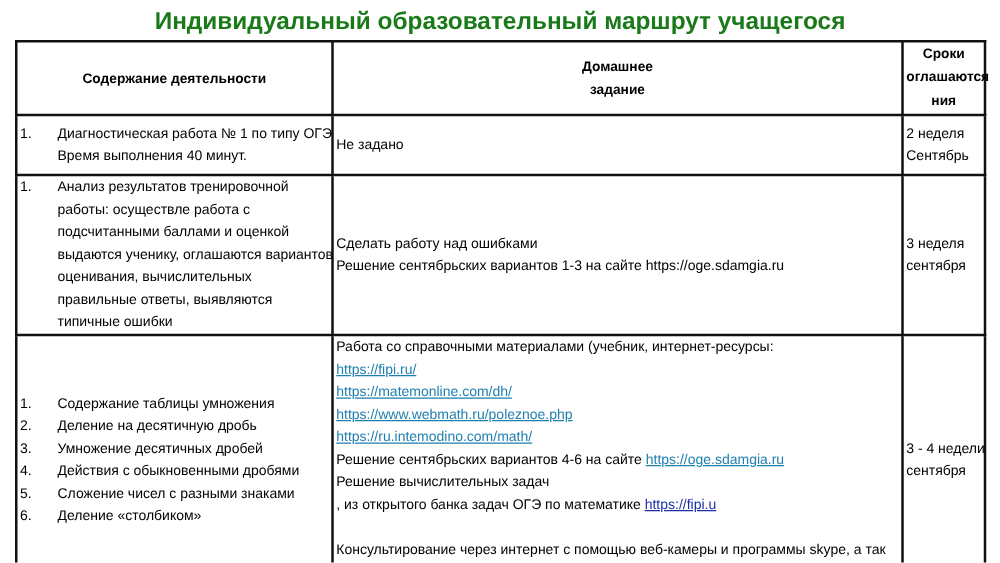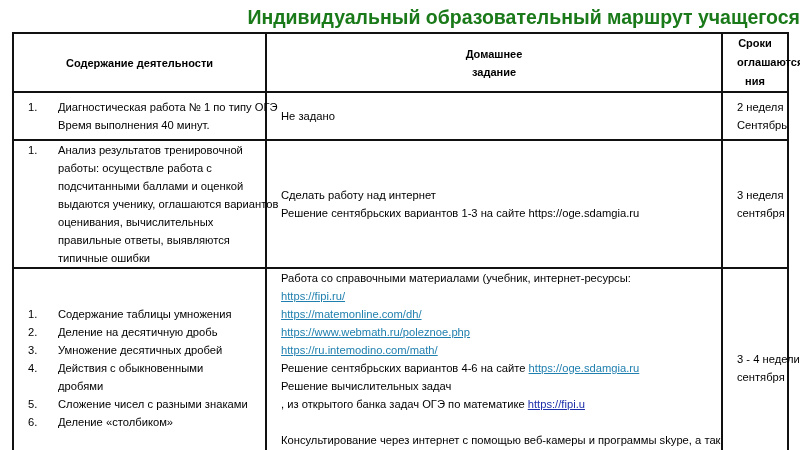--- a/index.html
+++ b/index.html
@@ -3,34 +3,34 @@
   <meta charset="utf-8">
   <style>
     html, body { margin: 0; padding: 0; background: #ffffff; }
     body {
       width: 800px; height: 450px; overflow: hidden; position: relative;
       font-family: "Liberation Sans", "DejaVu Sans", sans-serif;
       color: #000;
     }
     .title {
       position: absolute; left: 0; top: 6px; width: 800px;
-      text-align: right; font-weight: bold; font-size: 19.5px;
+      text-align: center; font-weight: bold; font-size: 19.5px;
       color: #1a7a1a; letter-spacing: 0px;
     }
     table.route {
       position: absolute; left: 12px; top: 32px;
       border-collapse: collapse;
       width: 775px;
       table-layout: fixed;
       font-size: 11.2px;
       line-height: 18px;
     }
     table.route td, table.route th {
       border: 2px solid #111;
-      padding: 0 14px;
+      padding: 0 2px;
       vertical-align: middle;
     }
     th { font-weight: bold; text-align: center; font-size: 11px; }
     col.c1 { width: 253px; }
     col.c2 { width: 456px; }
     col.c3 { width: 66px; }
     tr.hdr { height: 51px; }
     tr.r1 { height: 48px; }
     tr.r2 { height: 120px; }
     tr.r3 { height: 189px; }
@@ -100,21 +100,21 @@
             <span class="line">подсчитанными баллами и оценкой</span>
             <span class="line">выдаются ученику, оглашаются вариантов</span>
             <span class="line">оценивания, вычислительных</span>
             <span class="line">правильные ответы, выявляются</span>
             <span class="line">типичные ошибки</span>
           </span>
         </li>
       </ul>
     </td>
     <td>
-      <span class="line">Сделать работу над интернет</span>
+      <span class="line">Сделать работу над ошибками</span>
       <span class="line">Решение сентябрьских вариантов 1-3 на сайте https://oge.sdamgia.ru</span>
     </td>
     <td>
       <span class="line">3 неделя</span>
       <span class="line">сентября</span>
     </td>
   </tr>
 
   <tr class="r3">
     <td>

